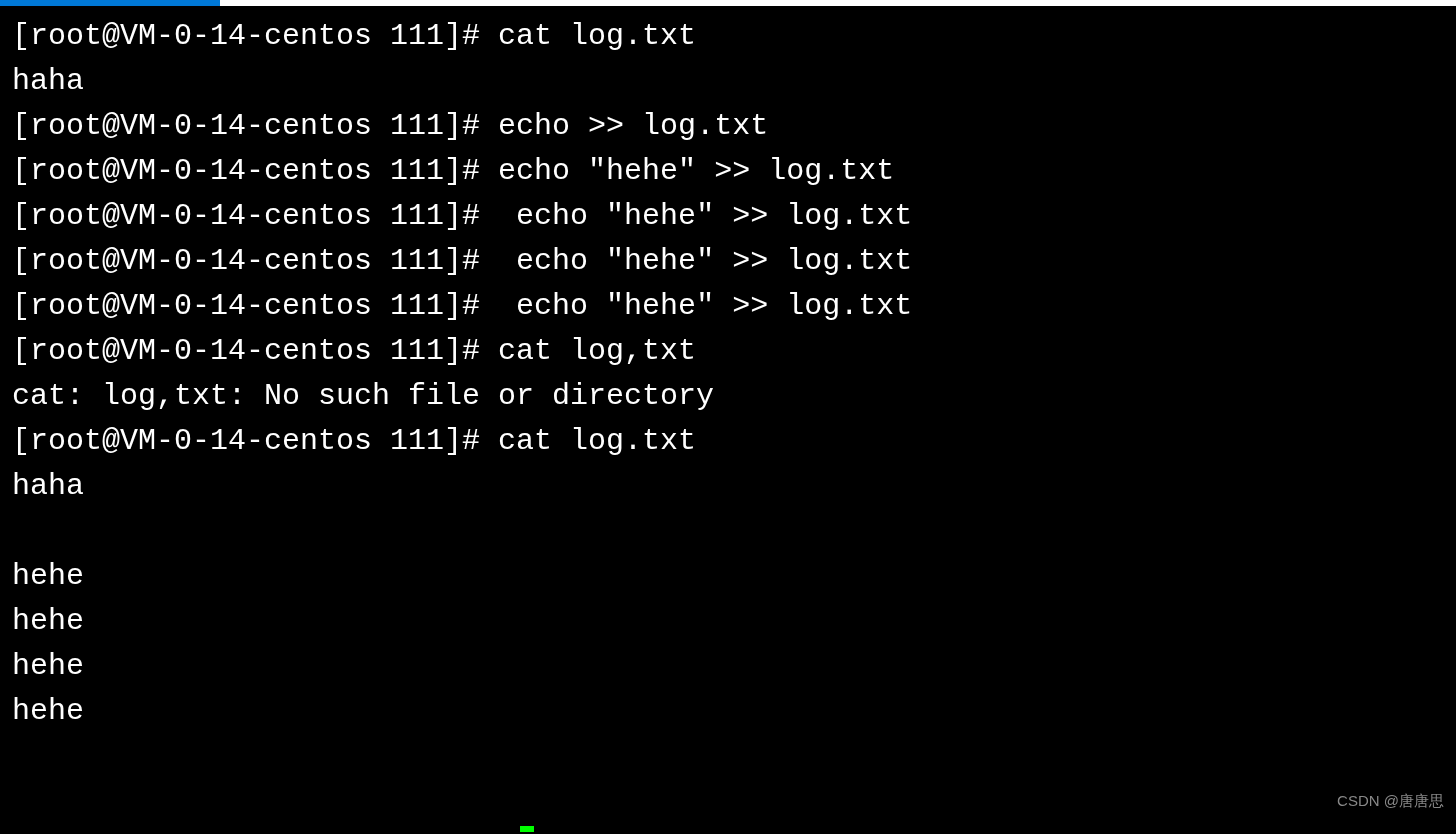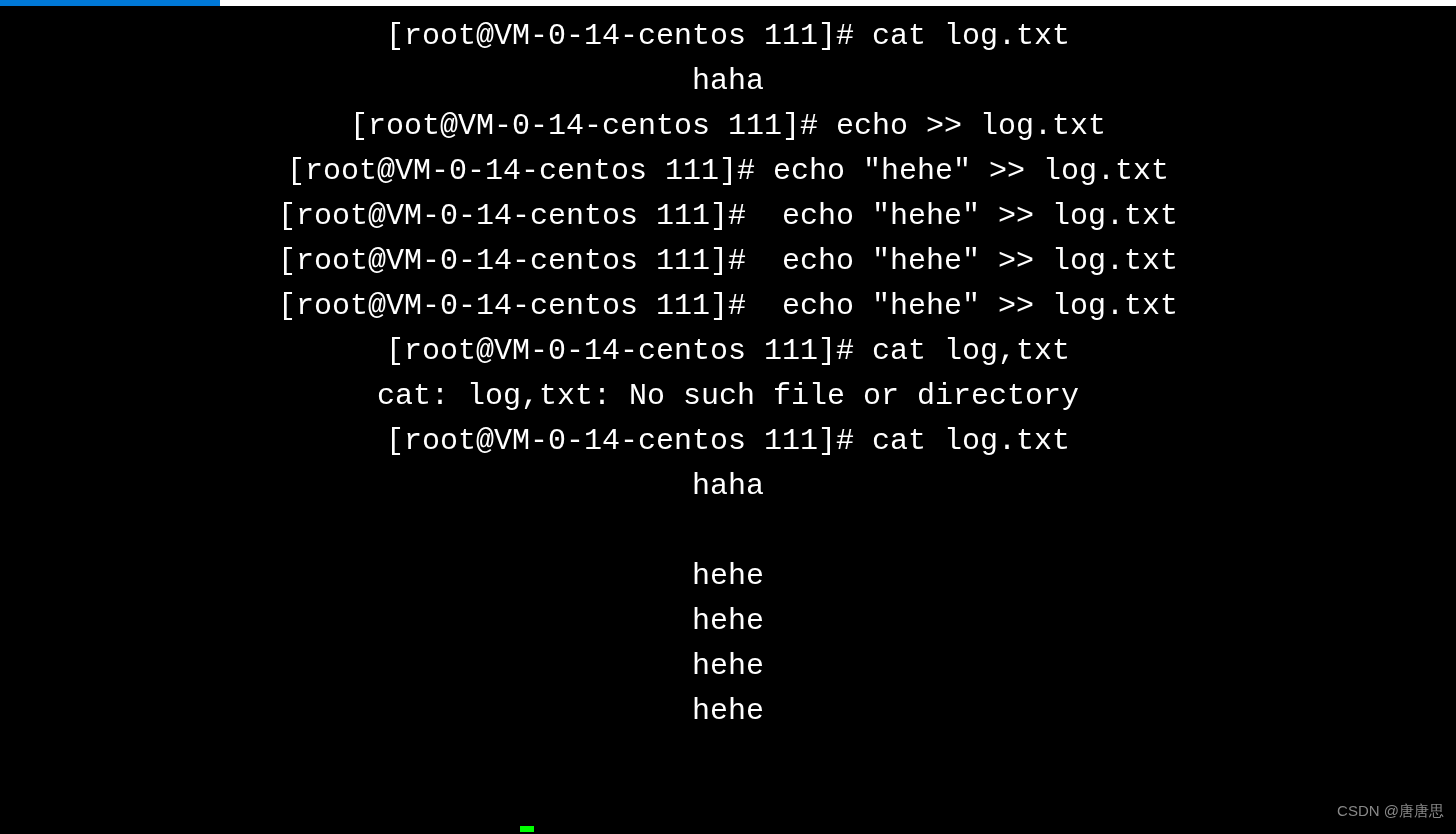--- a/index.html
+++ b/index.html
@@ -1,19 +1,18 @@
 <!DOCTYPE html>
 <html><head>
   <meta charset="utf-8">
   <style>
     * {
       margin: 0;
       padding: 0;
       box-sizing: border-box;
-      text-align: center;
     }
     body {
       background-color: #000000;
       color: #ffffff;
       font-family: 'Consolas', 'Monaco', 'Courier New', monospace;
       font-size: 30px;
       line-height: 1.5;
       width: 1456px;
       height: 834px;
       overflow: hidden;
@@ -46,21 +45,21 @@
       margin-bottom: 2px;
       margin-left: 520px;
     }
     .cursor-row {
       position: absolute;
       bottom: 0;
       left: 0;
     }
     .watermark {
       position: absolute;
-      bottom: 12px;
+      bottom: 22px;
       right: 12px;
       font-size: 15px;
       color: #888888;
       font-family: sans-serif;
     }
   </style>
 </head>
 <body>
 
 <div class="top-bar">

